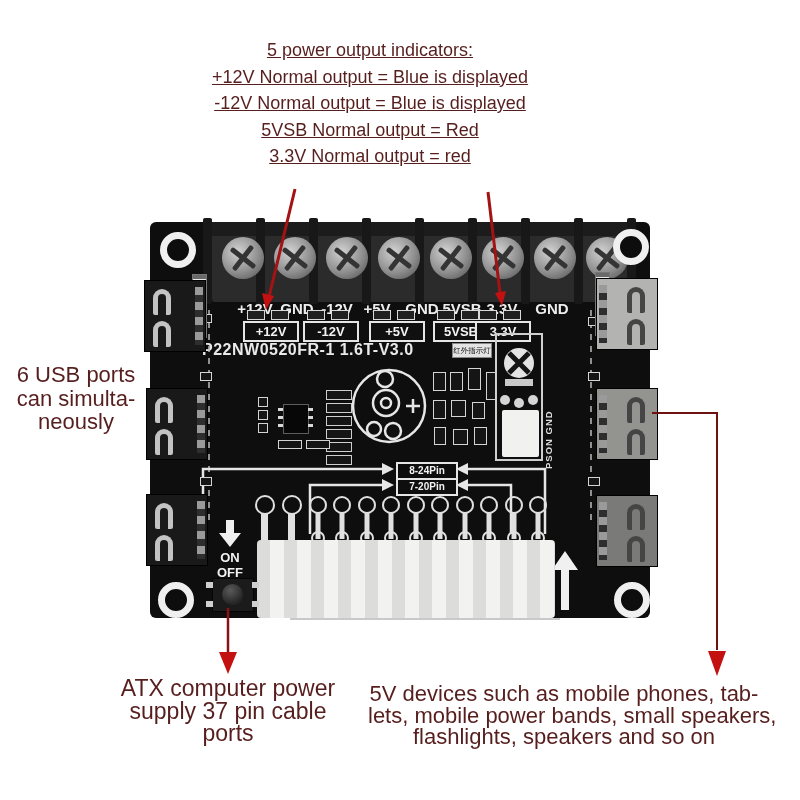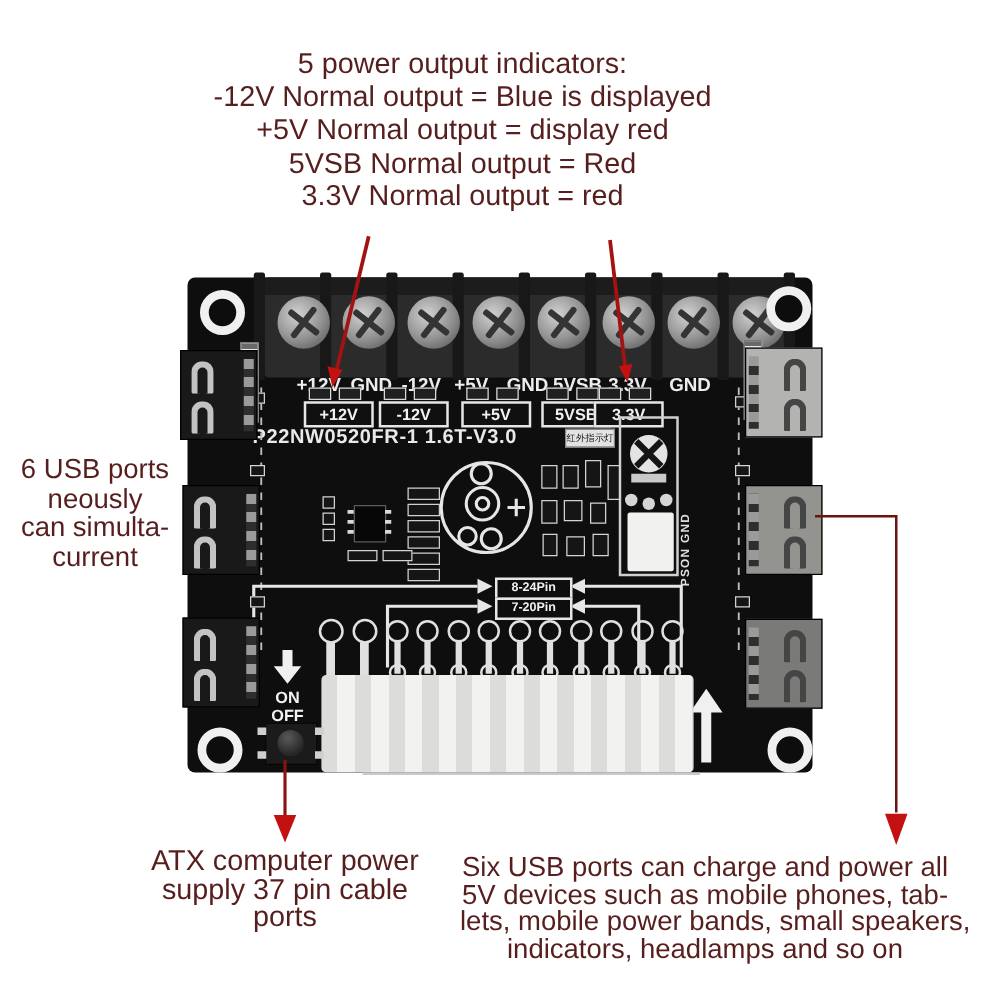--- a/index.html
+++ b/index.html
@@ -1,21 +1,21 @@
 <!DOCTYPE html>
 <html><head>
 <meta charset="utf-8">
 <style>
   html,body{margin:0;padding:0;background:#ffffff;}
   .canvas{position:relative;width:800px;height:800px;background:#ffffff;overflow:hidden;
           font-family:"Liberation Sans", sans-serif;}
   .abs{position:absolute;}
   .note{position:absolute;color:#571e1e;text-align:center;}
   .note div{white-space:nowrap;}
-  .top-note{left:70px;top:37px;width:600px;font-size:23px;line-height:26.5px;}
+  .top-note{left:70px;top:37px;width:600px;font-size:18px;line-height:26.5px;text-decoration:underline;}
   .left-note{left:0px;top:363px;width:152px;font-size:22px;line-height:23.5px;}
   .bl-note{left:100px;top:677px;width:256px;font-size:23px;line-height:22.5px;text-align:center;}
   .br-note{left:368px;top:683px;width:392px;font-size:22px;line-height:21.5px;}
 
   .board{position:absolute;left:150px;top:222px;width:500px;height:396px;background:#0e0e0e;border-radius:6px;}
   .tblock{position:absolute;left:62px;top:0px;width:424px;height:80px;background:#2b2b2b;border-radius:3px;}
   .tband{position:absolute;left:0;top:0;width:424px;height:14px;background:#1c1c1c;}
   .sep{position:absolute;top:-4px;width:9px;height:86px;background:#181818;border-radius:2px;}
   .screw{position:absolute;top:15px;width:42px;height:42px;border-radius:50%;
          background:radial-gradient(circle at 38% 35%, #d2d2d2, #8f8f8f 55%, #565656 92%);}
@@ -61,44 +61,42 @@
         background-image:repeating-linear-gradient(rgba(0,0,0,0.55) 0 4px, rgba(0,0,0,0) 4px 13px);}
   svg{display:block;}
 </style>
 </head>
 <body>
 
 <div class="canvas">
 
   <div class="note top-note">
     <div>5 power output indicators:</div>
+    <div>+12V Normal output = Blue is displayed</div>
     <div>-12V Normal output = Blue is displayed</div>
-    <div>+5V Normal output = display red</div>
     <div>5VSB Normal output = Red</div>
     <div>3.3V Normal output = red</div>
   </div>
 
   <div class="note left-note">
     <div>6 USB ports</div>
+    <div>can simulta-</div>
     <div>neously</div>
-    <div>can simulta-</div>
-    <div>current</div>
   </div>
 
   <div class="note bl-note">
     <div>ATX computer power</div>
     <div>supply 37 pin cable</div>
     <div>ports</div>
   </div>
 
   <div class="note br-note">
-    <div>Six USB ports can charge and power all</div>
     <div>5V devices such as mobile phones, tab-</div>
     <div>lets, mobile power bands, small speakers,</div>
-    <div>indicators, headlamps and so on</div>
+    <div>flashlights, speakers and so on</div>
   </div>
 
   <div class="board">
 
     <div class="tblock">
       <div class="tband"></div>
       <div class="sep" style="left:-9px"></div>
       <div class="sep" style="left:44px"></div>
       <div class="sep" style="left:97px"></div>
       <div class="sep" style="left:150px"></div>

